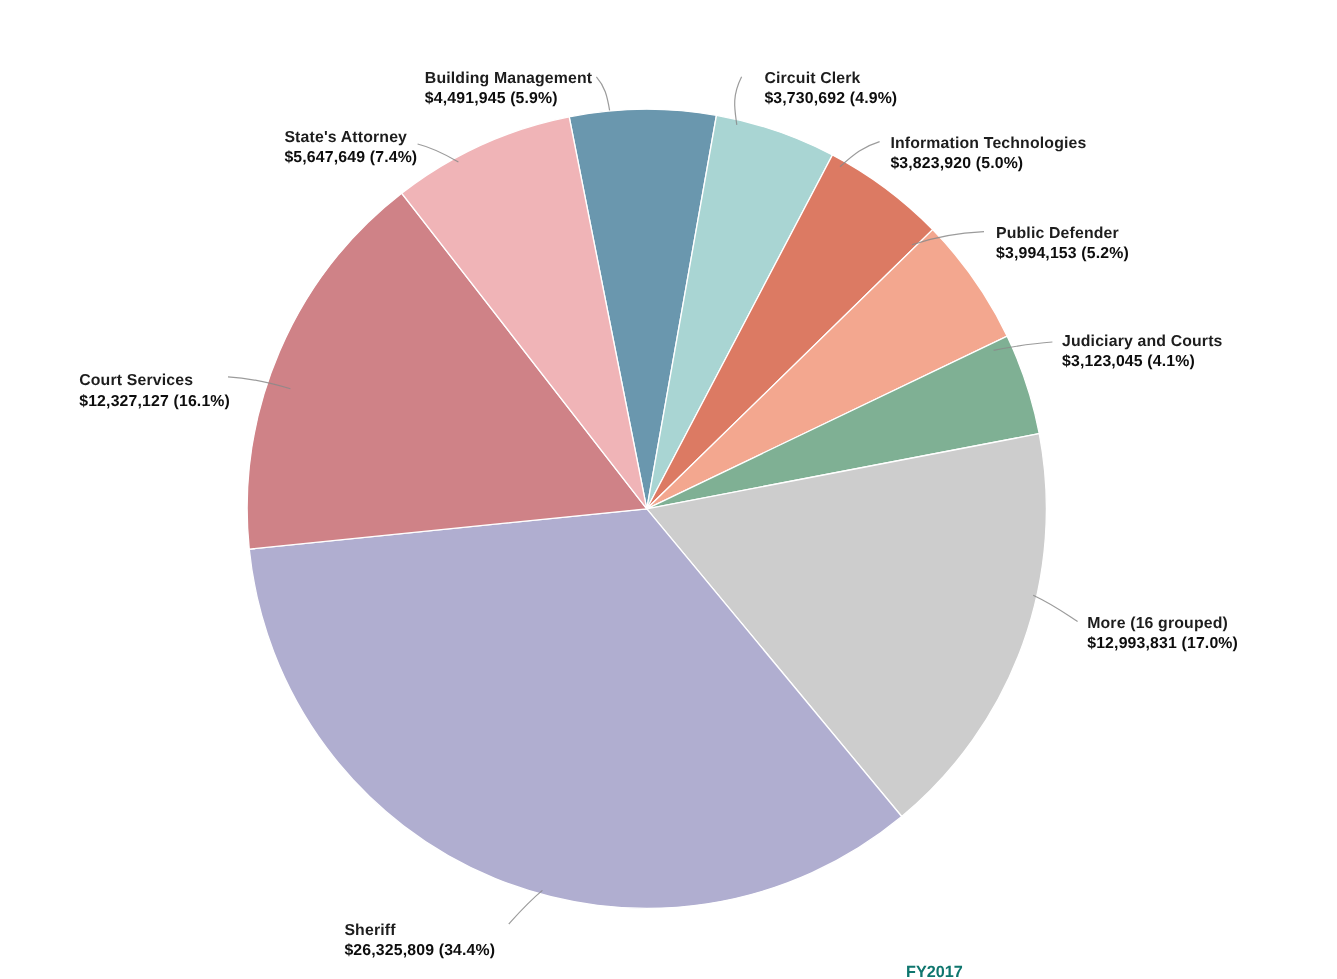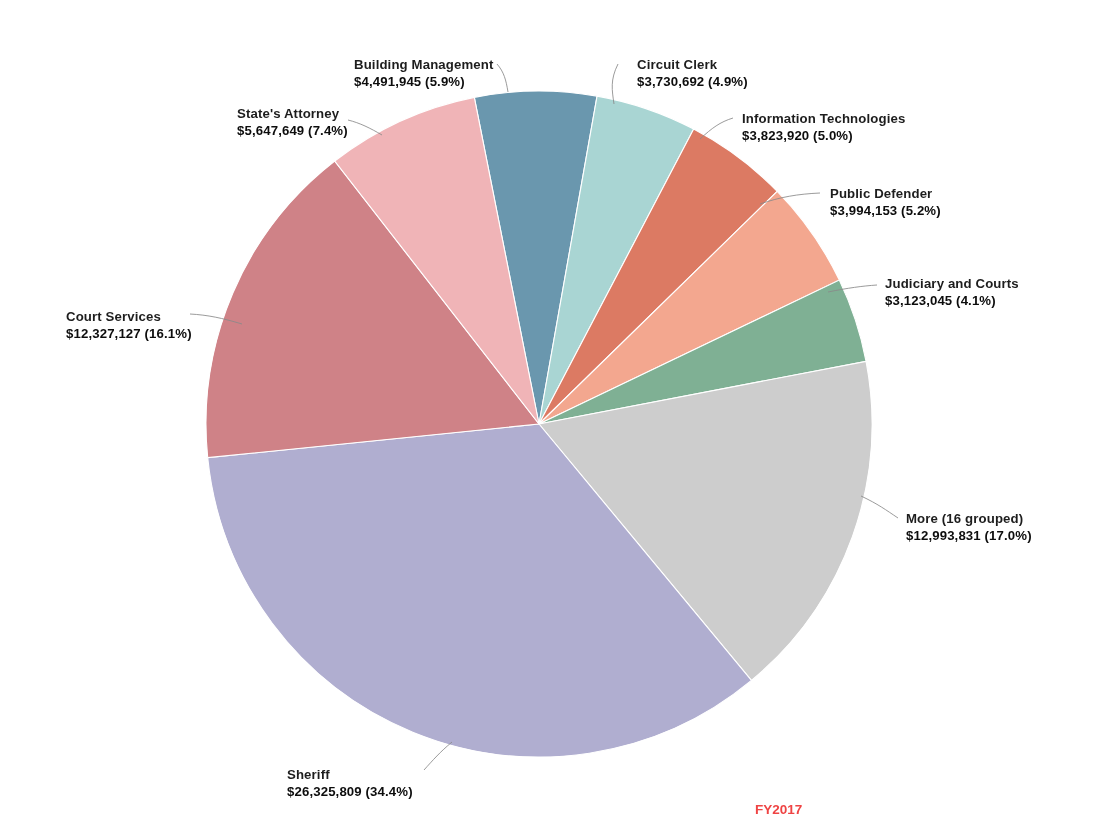--- a/index.html
+++ b/index.html
@@ -60,14 +60,14 @@
         <text x="906" y="523" text-anchor="start" class="lbl-name">More (16 grouped)</text>
         <text x="906" y="540" text-anchor="start" class="lbl-val">$12,993,831 (17.0%)</text>
         <text x="287" y="779" text-anchor="start" class="lbl-name">Sheriff</text>
         <text x="287" y="796" text-anchor="start" class="lbl-val">$26,325,809 (34.4%)</text>
         <text x="66" y="321" text-anchor="start" class="lbl-name">Court Services</text>
         <text x="66" y="338" text-anchor="start" class="lbl-val">$12,327,127 (16.1%)</text>
         <text x="237" y="118" text-anchor="start" class="lbl-name">State's Attorney</text>
         <text x="237" y="135" text-anchor="start" class="lbl-val">$5,647,649 (7.4%)</text>
       </g>
   </svg>
-  <div class="footer-tab" id="footer-tab" style="left: 755px; top: 802px; color: #ef4444; text-align: center;">FY2017</div>
+  <div class="footer-tab" id="footer-tab" style="left: 755px; top: 802px; color: #0f766e; text-align: center;">FY2017</div>
 </div>
 
 </body></html>

